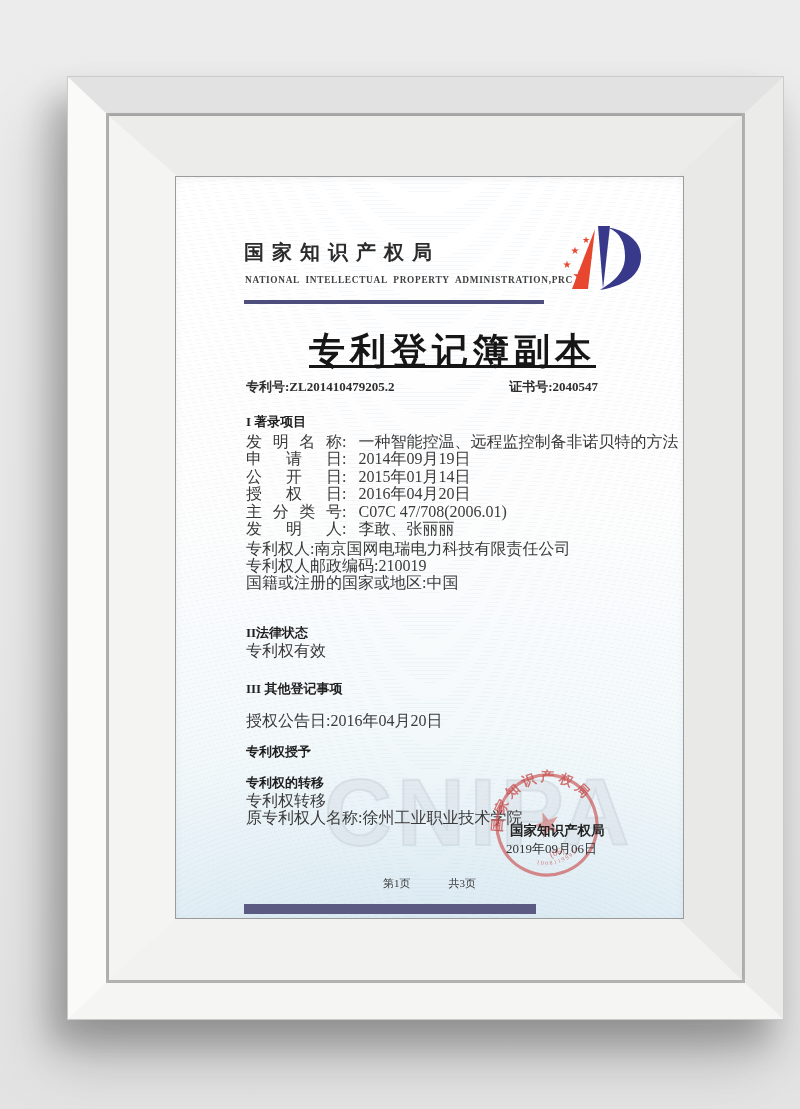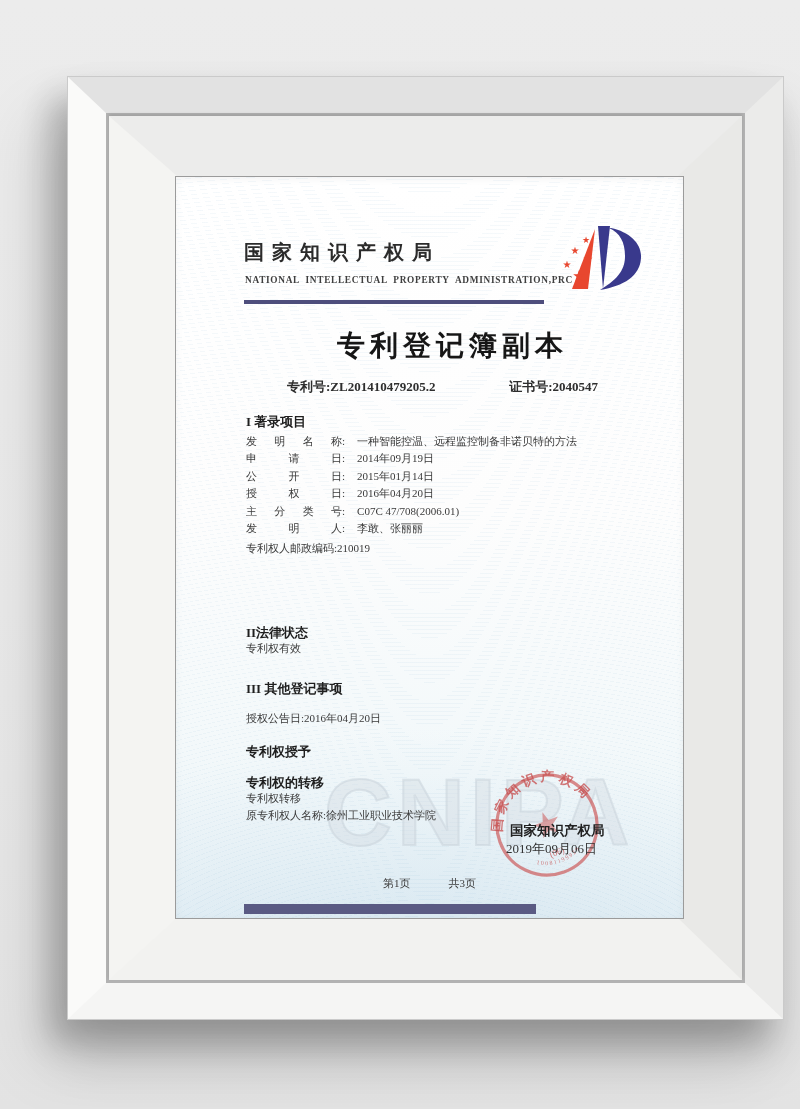--- a/index.html
+++ b/index.html
@@ -26,25 +26,25 @@
   .document::before{content:"";position:absolute;inset:0;pointer-events:none;
     background:
       radial-gradient(ellipse 140% 55% at 50% 110%, rgba(140,185,215,.18), rgba(140,185,215,0) 65%),
       repeating-radial-gradient(ellipse 95% 38% at 50% 118%, rgba(110,165,200,.07) 0 1px, rgba(0,0,0,0) 1px 7px);}
   .abs{position:absolute;}
   .header-cn{left:68px;top:62px;font-size:20px;font-weight:bold;letter-spacing:8px;color:#2b2b2b;white-space:nowrap;}
   .header-en{left:69px;top:98px;font-size:9.3px;font-weight:bold;letter-spacing:.7px;word-spacing:3px;color:#3f3f3f;white-space:nowrap;}
   .divider{left:68px;top:123px;width:300px;height:3.5px;background:#4e4e7c;}
   .logo{left:372px;top:46px;width:96px;height:84px;}
   .doc-title{left:0;right:0;top:150px;text-align:center;text-indent:46px;
-    font-size:28px;font-weight:bold;letter-spacing:5px;color:#161616;white-space:nowrap;}
+    font-size:36px;font-weight:bold;letter-spacing:5px;color:#161616;white-space:nowrap;text-decoration:underline;}
   .num-row{left:70px;right:85px;top:201px;display:flex;justify-content:space-between;
-    font-size:13px;font-weight:bold;color:#2e2e2e;margin-left:41px;}
+    font-size:13px;font-weight:bold;color:#2e2e2e;}
   .sec-head{font-size:13px;font-weight:bold;color:#1f1f1f;white-space:nowrap;}
-  .textline{font-size:11px;color:#3a3a3a;white-space:nowrap;}
+  .textline{font-size:16px;color:#3a3a3a;white-space:nowrap;}
   .bib{left:70px;top:256px;line-height:17.4px;}
   .bib .row{white-space:nowrap;}
   .lbl{display:inline-block;width:96px;text-align:justify;text-align-last:justify;}
   .colon{display:inline-block;}
   .val{margin-left:12px;}
   .patentee{left:70px;top:363px;line-height:17.2px;}
   .watermark{left:148px;top:586px;font-family:"Liberation Sans","DejaVu Sans",sans-serif;
     font-size:94px;font-weight:bold;letter-spacing:5px;line-height:100px;
     color:rgba(213,220,226,.42);-webkit-text-stroke:2px rgba(200,209,217,.5);white-space:nowrap;}
   .seal{left:315px;top:592px;width:112px;height:112px;transform:rotate(-20deg);opacity:.92;}
@@ -96,21 +96,23 @@
     <div class="abs bib textline">
       <div class="row"><span class="lbl">发明名称</span><span class="colon">:</span><span class="val">一种智能控温、远程监控制备非诺贝特的方法</span></div>
       <div class="row"><span class="lbl">申请日</span><span class="colon">:</span><span class="val">2014年09月19日</span></div>
       <div class="row"><span class="lbl">公开日</span><span class="colon">:</span><span class="val">2015年01月14日</span></div>
       <div class="row"><span class="lbl">授权日</span><span class="colon">:</span><span class="val">2016年04月20日</span></div>
       <div class="row"><span class="lbl">主分类号</span><span class="colon">:</span><span class="val">C07C 47/708(2006.01)</span></div>
       <div class="row"><span class="lbl">发明人</span><span class="colon">:</span><span class="val">李敢、张丽丽</span></div>
     </div>
 
     <div class="abs patentee textline">
+      <div>专利权人:南京国网电瑞电力科技有限责任公司</div>
       <div>专利权人邮政编码:210019</div>
+      <div>国籍或注册的国家或地区:中国</div>
     </div>
 
     <div class="abs sec-head" style="left:70px;top:447px;">II法律状态</div>
     <div class="abs textline" style="left:70px;top:464px;">专利权有效</div>
 
     <div class="abs sec-head" style="left:70px;top:503px;">III 其他登记事项</div>
     <div class="abs sec-head" style="left:70px;top:566px;">专利权授予</div>
     <div class="abs textline" style="left:70px;top:534px;text-align:right;">授权公告日:2016年04月20日</div>
 
     <div class="abs sec-head" style="left:70px;top:597px;">专利权的转移</div>

